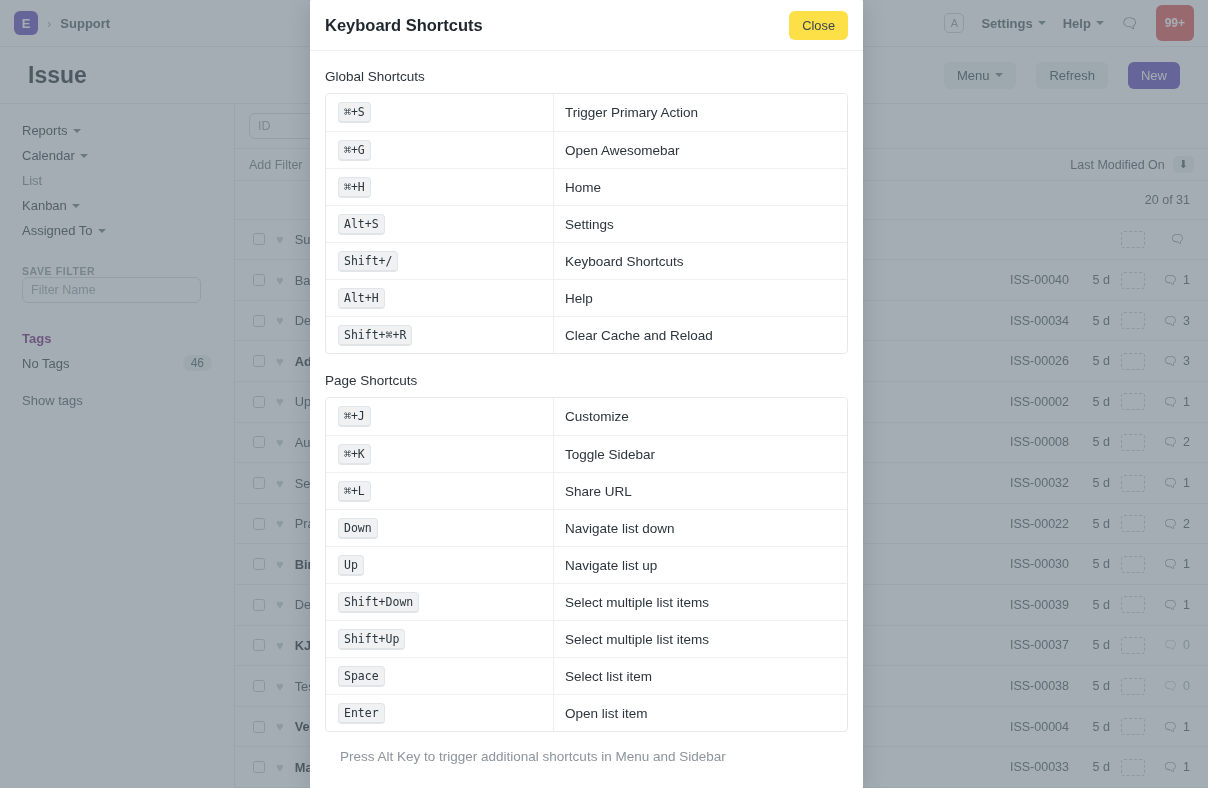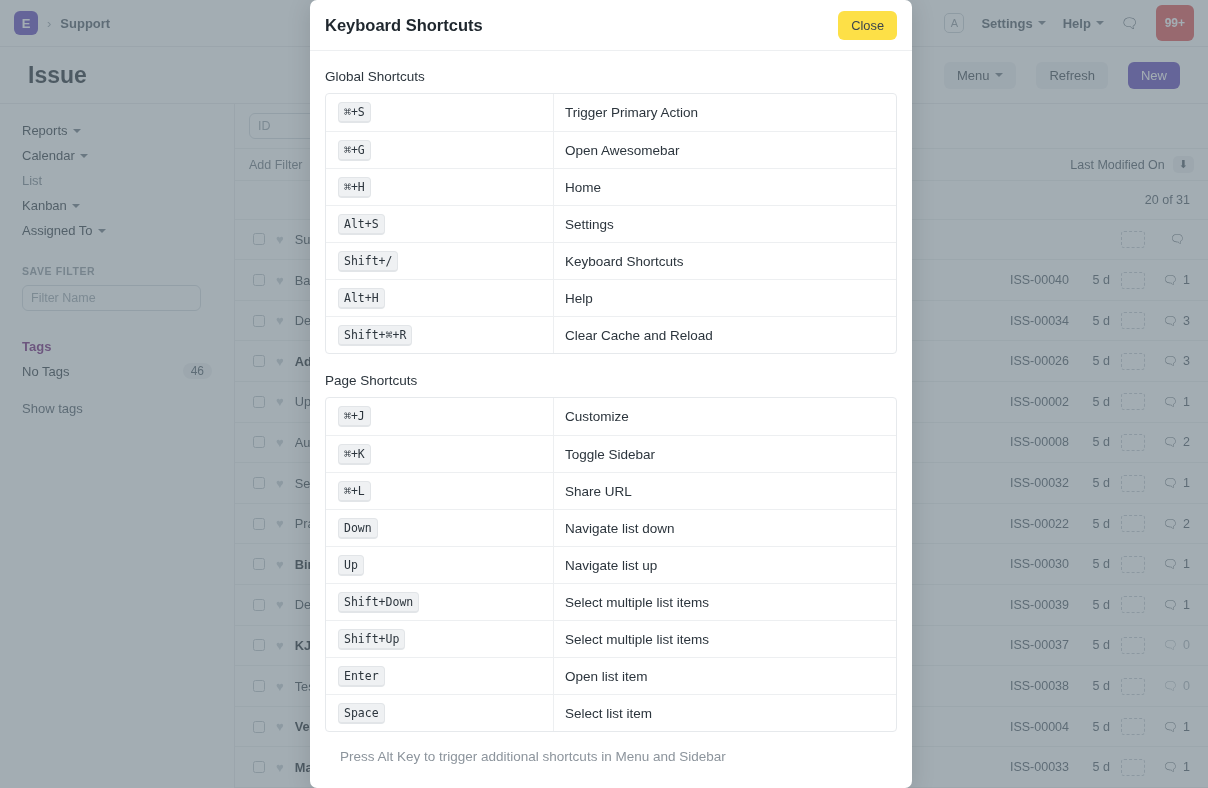--- a/index.html
+++ b/index.html
@@ -50,21 +50,21 @@
   }
   .btn-primary { background: #5e43ba; color: #fff; }
 
   .body-wrap { display: flex; height: calc(788px - 47px - 57px); }
 
   .sidebar { width: 235px; flex: 0 0 235px; padding: 14px 22px 0 22px; border-right: 1px solid #e9ebed; }
   .side-item { font-size: 13px; color: #2c353d; padding: 5px 0; display: flex; align-items: center; gap: 5px; }
   .side-item.muted { color: #78828b; }
   .side-label { font-size: 10.5px; font-weight: 700; letter-spacing: .6px; color: #8c949c; margin-top: 22px; }
   .filter-input {
-    margin-top: 8px; width: 179px; height: 26px; border: 1px solid #d5dadf; border-radius: 6px;
+    width: 179px; height: 26px; border: 1px solid #d5dadf; border-radius: 6px;
     font-size: 12.5px; padding: 0 8px; color: #ef4444; font-family: inherit; background: #fff;
   }
   .filter-input::placeholder { color: #9aa3ab; }
   .tags-title { font-size: 13px; font-weight: 700; color: #701a75; margin-top: 28px; }
   .tag-row { display: flex; align-items: center; font-size: 13px; color: #2c353d; margin-top: 9px; }
   .tag-count { margin-left: auto; background: #eef0f2; border-radius: 9px; padding: 1px 8px; font-size: 12px; color: #4a5560; }
   .show-tags { font-size: 13px; color: #4a5560; margin-top: 22px; }
 
   .listview { flex: 1; display: flex; flex-direction: column; }
   .lv-search { height: 48px; display: flex; align-items: center; padding: 0 14px; border-bottom: 1px solid #eceef0; }
@@ -91,22 +91,22 @@
   .row-dash { width: 24px; height: 17px; border: 1px dashed #c2c9cf; border-radius: 3px; }
   .row-cmt { display: flex; align-items: center; gap: 5px; width: 34px; justify-content: flex-end; }
   .cmt-ico { color: #5a646d; font-size: 12px; }
   .cmt-n { font-size: 12.5px; color: #4a5560; }
   .cmt-zero .cmt-ico, .cmt-zero .cmt-n { color: #a9b1b8; }
 
   
   #overlay { position: absolute; inset: 0; background: rgba(107,122,133,0.62); }
 
   #modal {
-    position: absolute; left: 310px; top: 0; width: 602px; height: 788px;
-    background: #fff; border-radius: 7px; overflow: hidden;
+    position: absolute; left: 310px; top: 0; width: 553px; height: 788px;
+    background: #fff; border-radius: 1px; overflow: hidden;
     display: flex; flex-direction: column;
     box-shadow: 0 4px 24px rgba(0,0,0,0.13);
   }
   .modal-head {
     height: 51px; flex: 0 0 51px; display: flex; align-items: center;
     padding: 0 15px 0 15px; border-bottom: 1px solid #edeff1;
   }
   .modal-title { font-size: 16.5px; font-weight: 700; color: #1f272e; }
   .close-btn {
     margin-left: auto; background: #fde047; border: none; border-radius: 6px;
@@ -453,24 +453,24 @@
           </tr>
           <tr>
             <td class="k"><kbd>Shift+Down</kbd></td>
             <td class="d">Select multiple list items</td>
           </tr>
           <tr>
             <td class="k"><kbd>Shift+Up</kbd></td>
             <td class="d">Select multiple list items</td>
           </tr>
           <tr>
+            <td class="k"><kbd>Space</kbd></td>
+            <td class="d">Select list item</td>
+          </tr>
+          <tr>
             <td class="k"><kbd>Enter</kbd></td>
             <td class="d">Open list item</td>
-          </tr>
-          <tr>
-            <td class="k"><kbd>Space</kbd></td>
-            <td class="d">Select list item</td>
           </tr>
         </tbody>
     </table>
     <div class="modal-foot">Press Alt Key to trigger additional shortcuts in Menu and Sidebar</div>
   </div>
 </div>
 
 </body></html>

